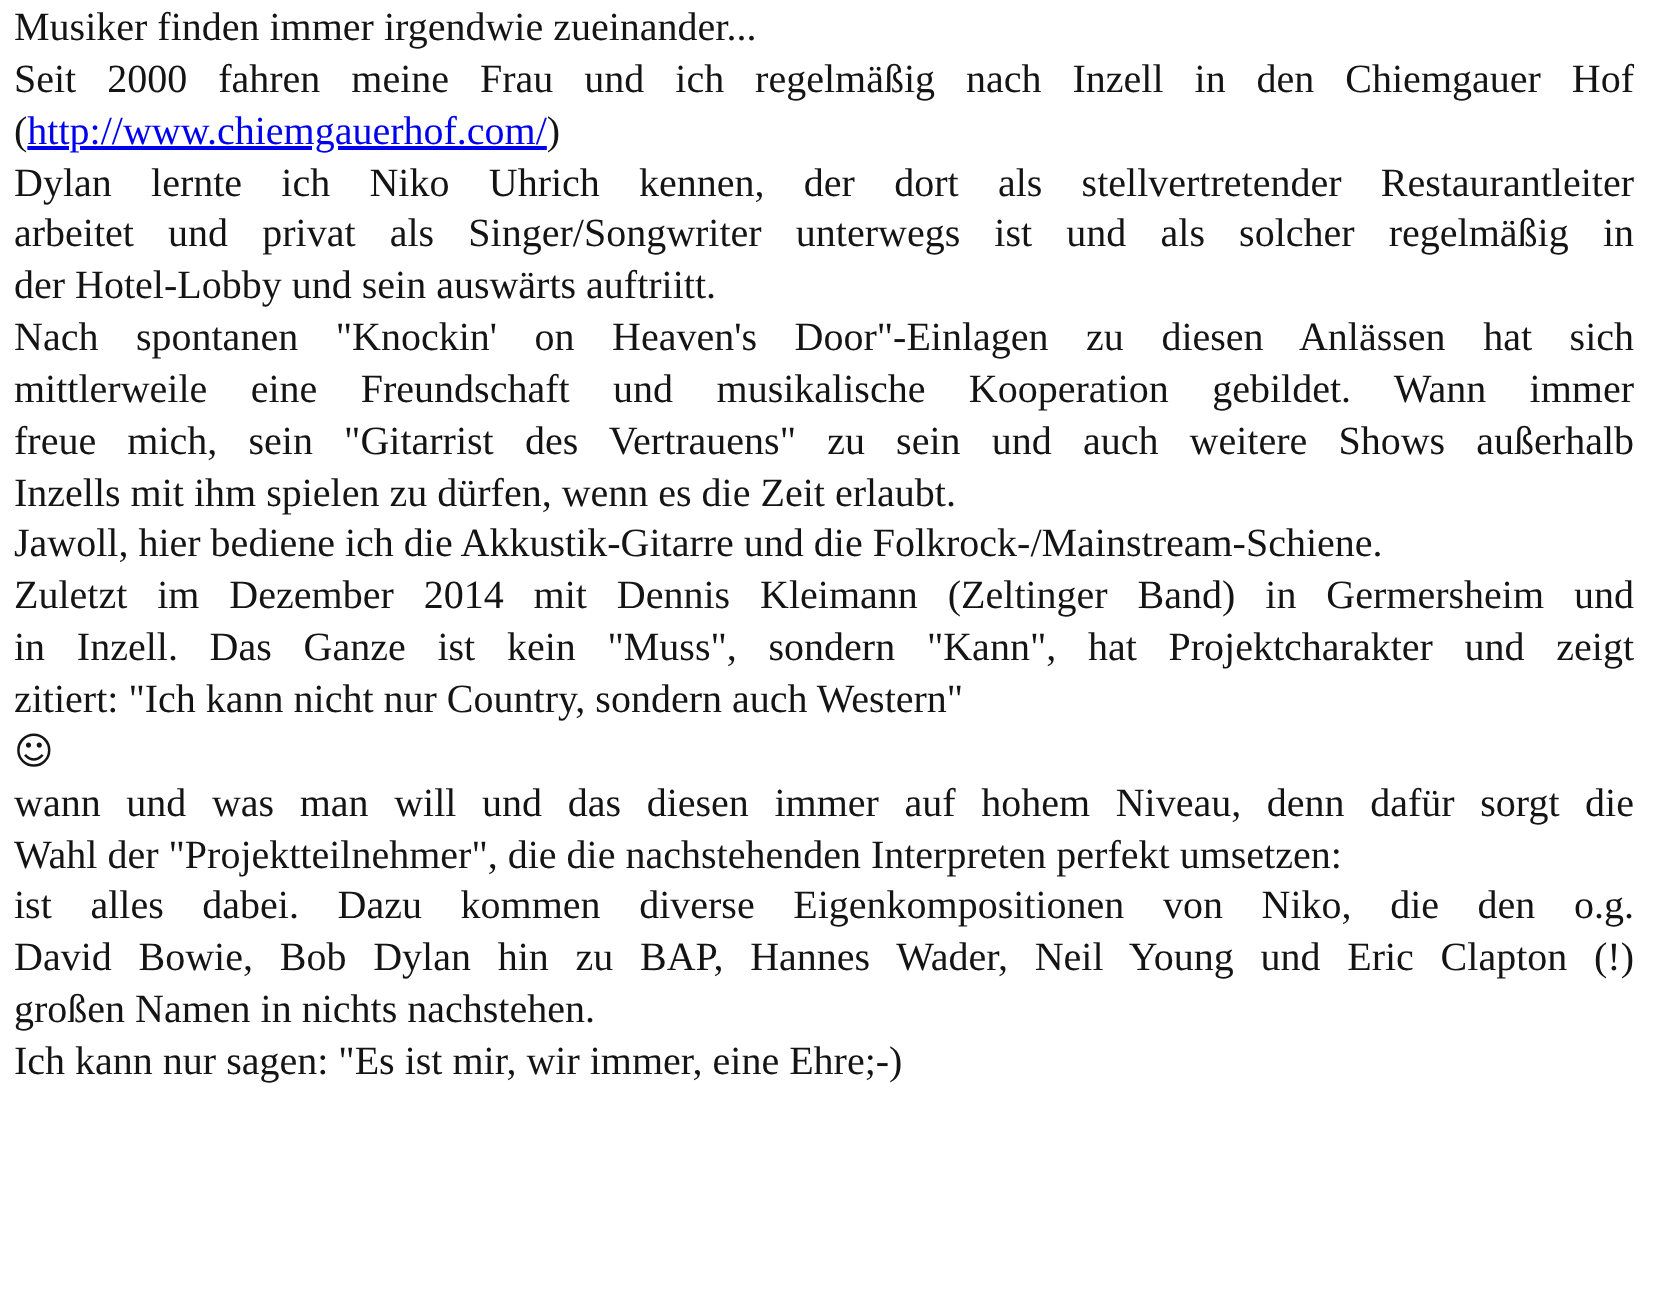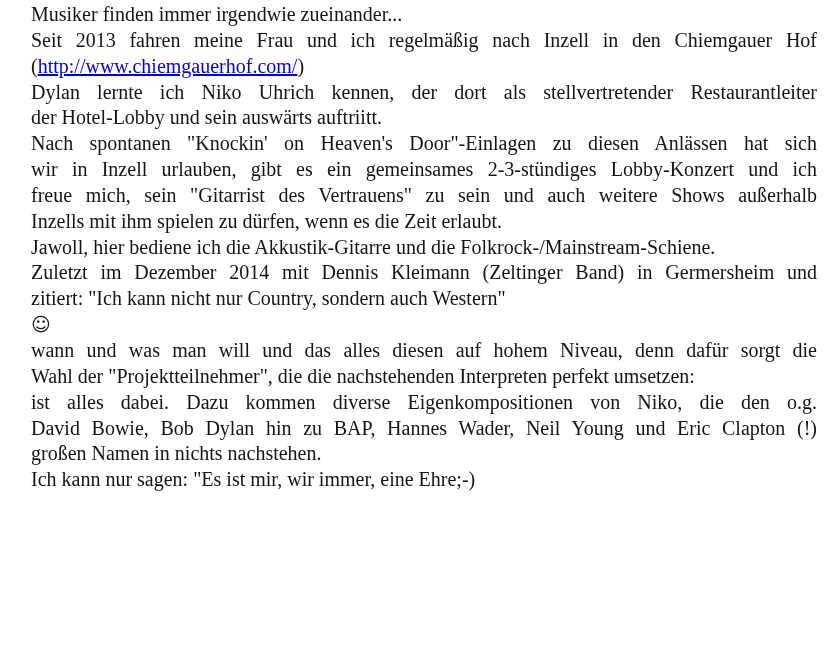--- a/index.html
+++ b/index.html
@@ -18,21 +18,20 @@
     overflow:hidden;
   }
   .line {
     font-size:20px;
     line-height:25.85px;
     height:25.85px;
     white-space:normal;
     overflow:hidden;
     text-align:left;
     color:var(--text);
-    margin-left:24px;
   }
   .line.just {
     text-align:justify;
     text-align-last:justify;
   }
   .line a.link {
     color:var(--link);
     text-decoration:underline;
     cursor:pointer;
     font-family:Liberation Serif, serif;
@@ -40,31 +39,33 @@
   .smiley-icon {
     font-family:"DejaVu Sans","DejaVu Serif",sans-serif;
     font-size:19px;
   }
 </style>
 </head>
 <body>
 
 <div class="doc">
     <div class="line"><span>Musiker finden immer irgendwie zueinander...</span></div>
-    <div class="line just"><span>Seit 2013 fahren meine Frau und ich regelmäßig nach Inzell in den Chiemgauer Hof</span></div>
+    <div class="line just"><span>Seit 2000 fahren meine Frau und ich regelmäßig nach Inzell in den Chiemgauer Hof</span></div>
     <div class="line"><span>(</span><a class="link">http://www.chiemgauerhof.com/</a><span>)</span></div>
     <div class="line just"><span>Dylan lernte ich Niko Uhrich kennen, der dort als stellvertretender Restaurantleiter</span></div>
+    <div class="line just"><span>arbeitet und privat als Singer/Songwriter unterwegs ist und als solcher regelmäßig in</span></div>
     <div class="line"><span>der Hotel-Lobby und sein auswärts auftriitt.</span></div>
     <div class="line just"><span>Nach spontanen "Knockin' on Heaven's Door"-Einlagen zu diesen Anlässen hat sich</span></div>
-    <div class="line just"><span>wir in Inzell urlauben, gibt es ein gemeinsames 2-3-stündiges Lobby-Konzert und ich</span></div>
+    <div class="line just"><span>mittlerweile eine Freundschaft und musikalische Kooperation gebildet. Wann immer</span></div>
     <div class="line just"><span>freue mich, sein "Gitarrist des Vertrauens" zu sein und auch weitere Shows außerhalb</span></div>
     <div class="line"><span>Inzells mit ihm spielen zu dürfen, wenn es die Zeit erlaubt.</span></div>
     <div class="line"><span>Jawoll, hier bediene ich die Akkustik-Gitarre und die Folkrock-/Mainstream-Schiene.</span></div>
     <div class="line just"><span>Zuletzt im Dezember 2014 mit Dennis Kleimann (Zeltinger Band) in Germersheim und</span></div>
+    <div class="line just"><span>in Inzell. Das Ganze ist kein "Muss", sondern "Kann", hat Projektcharakter und zeigt</span></div>
     <div class="line"><span>zitiert: "Ich kann nicht nur Country, sondern auch Western"</span></div>
     <div class="line"><span class="smiley-icon">☺</span></div>
-    <div class="line just"><span>wann und was man will und das alles diesen auf hohem Niveau, denn dafür sorgt die</span></div>
+    <div class="line just"><span>wann und was man will und das diesen immer auf hohem Niveau, denn dafür sorgt die</span></div>
     <div class="line"><span>Wahl der "Projektteilnehmer", die die nachstehenden Interpreten perfekt umsetzen:</span></div>
     <div class="line just"><span>ist alles dabei. Dazu kommen diverse Eigenkompositionen von Niko, die den o.g.</span></div>
     <div class="line just"><span>David Bowie, Bob Dylan hin zu BAP, Hannes Wader, Neil Young und Eric Clapton (!)</span></div>
     <div class="line"><span>großen Namen in nichts nachstehen.</span></div>
     <div class="line"><span>Ich kann nur sagen: "Es ist mir, wir immer, eine Ehre;-)</span></div>
   </div>
 
 </body></html>

